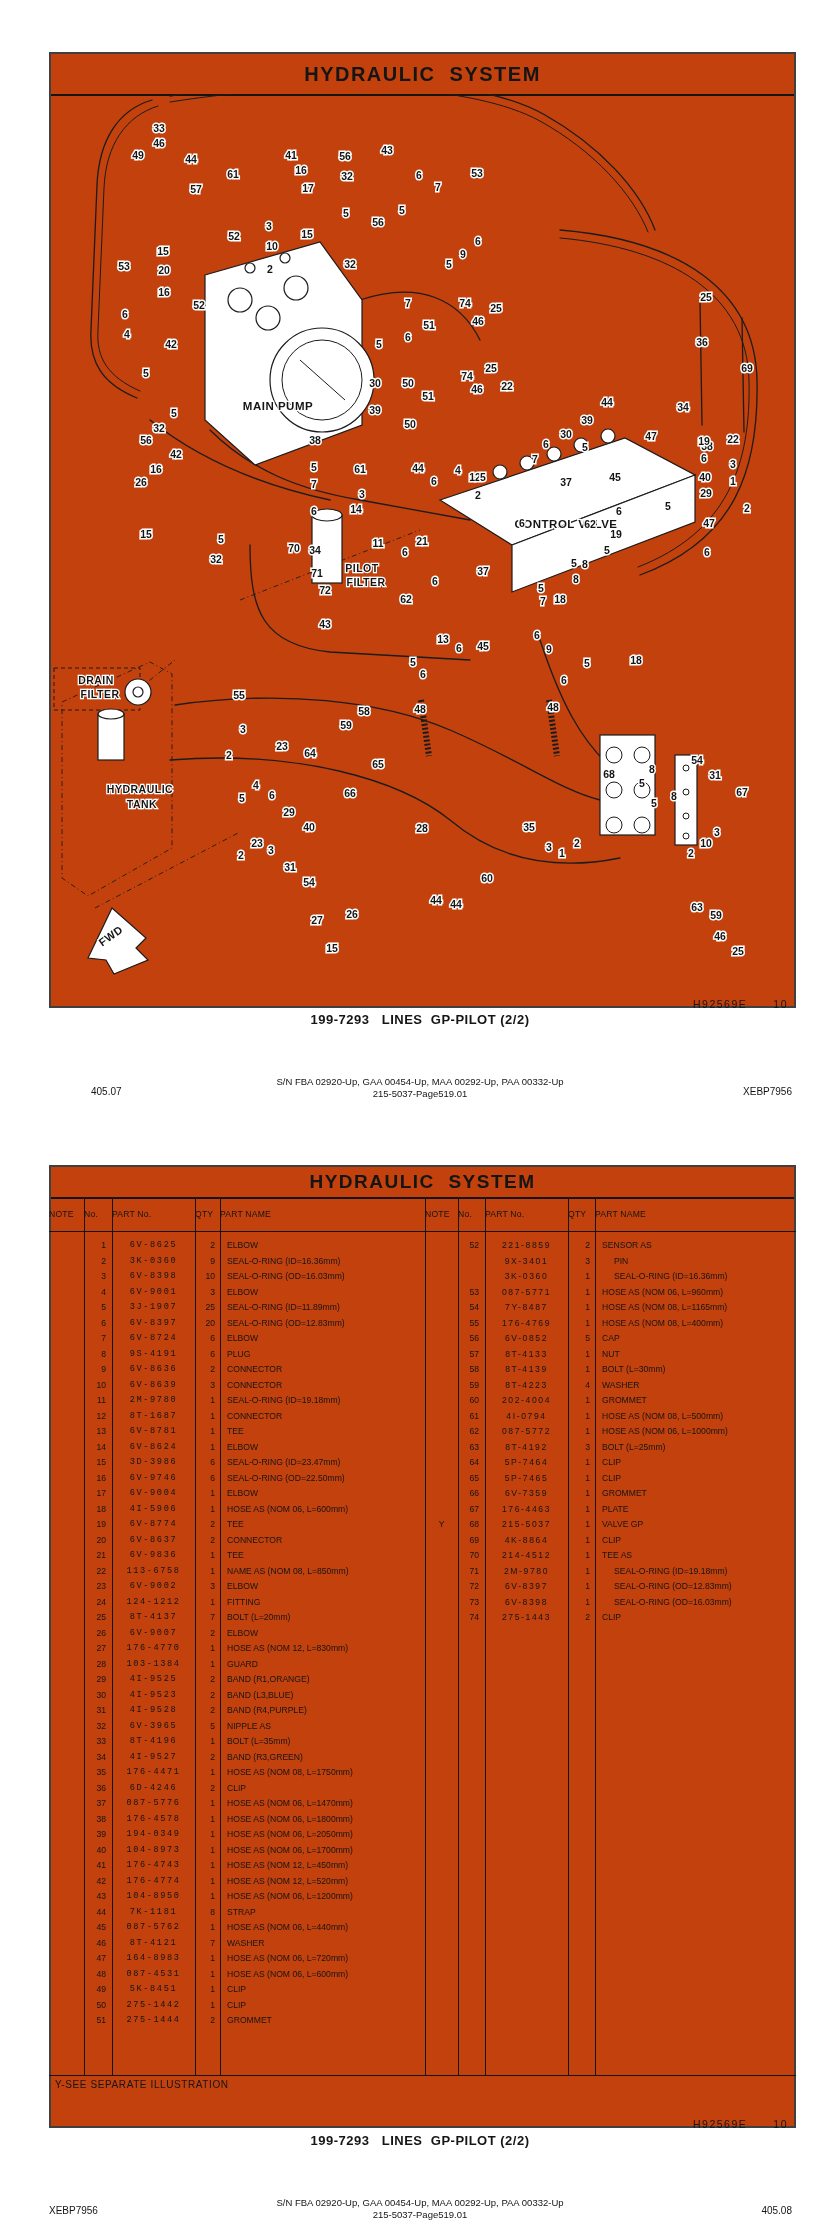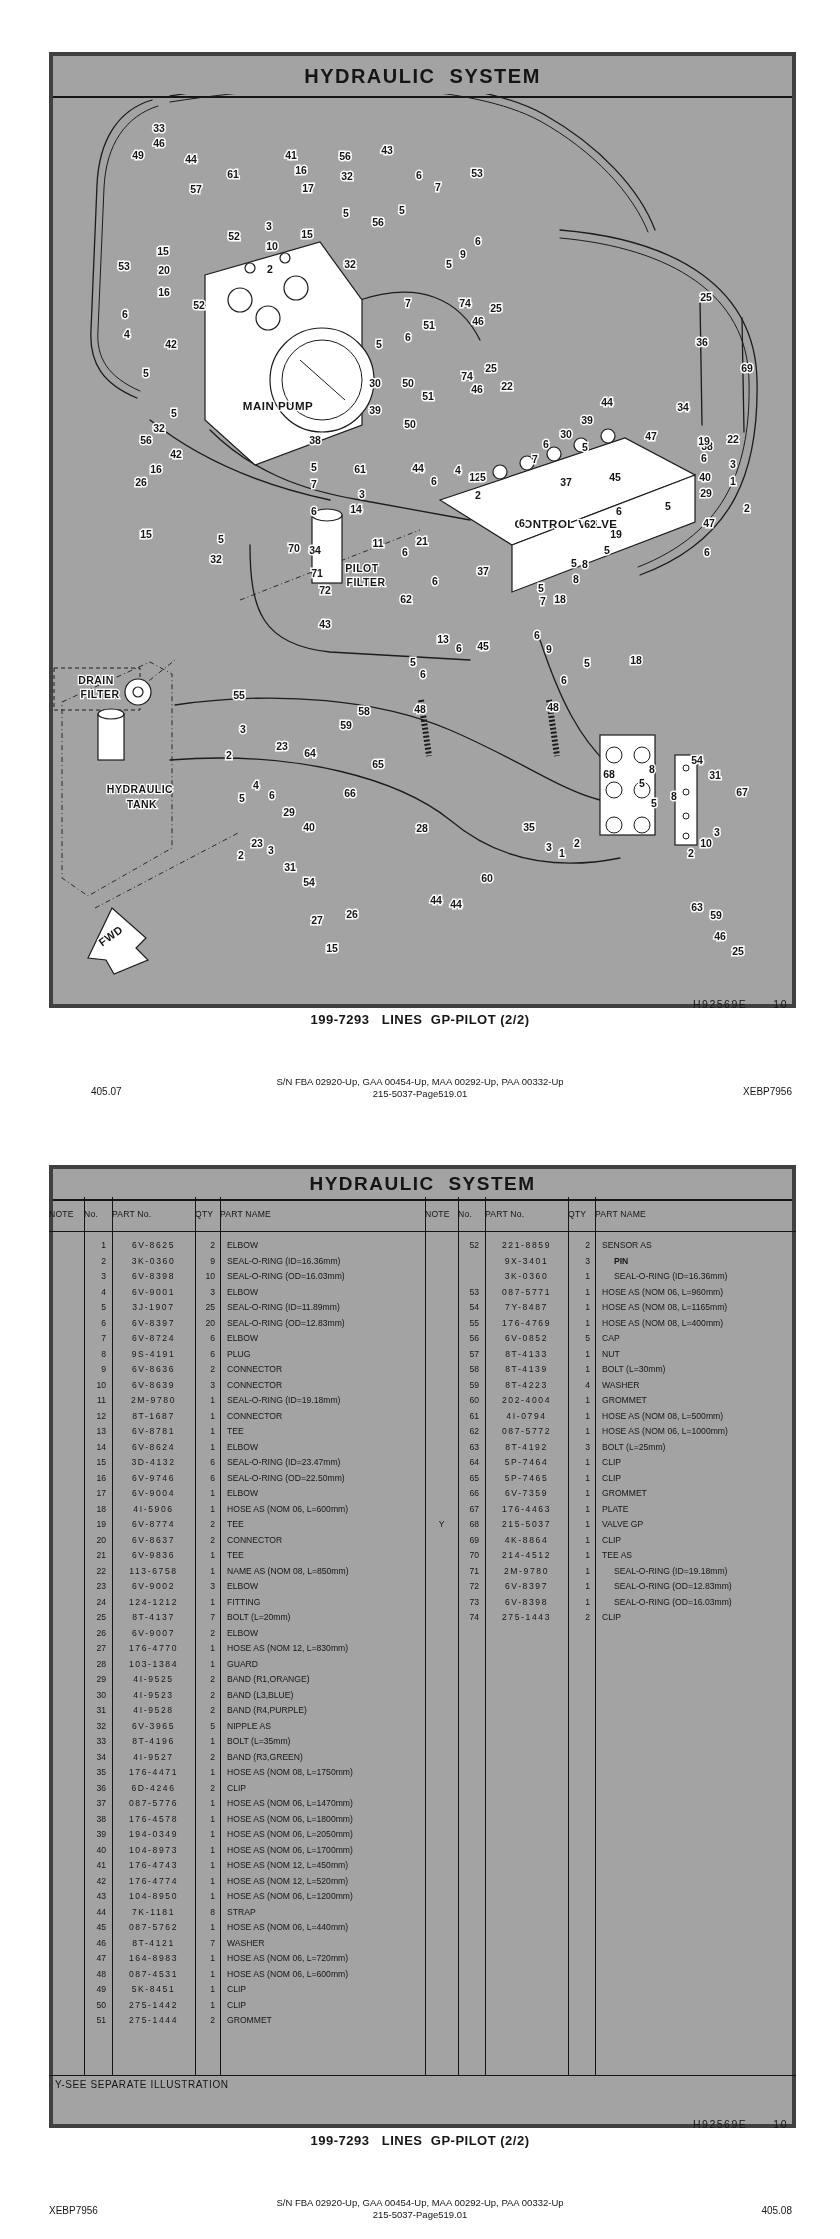--- a/index.html
+++ b/index.html
@@ -2,21 +2,21 @@
 <html><head>
 <meta charset="utf-8">
 <style>
   * { margin:0; padding:0; box-sizing:border-box; }
   html,body { background:#ffffff; }
   body {
     position:relative; width:840px; height:2239px;
     font-family:"Liberation Sans", sans-serif; color:#111;
     overflow:hidden;
   }
-  .sheet-box { position:absolute; border:4px solid #404040; background:#a3a3a3; }
+  .sheet-box { position:absolute; border:2px solid #404040; background:#c2410c; }
   .titlebar {
     position:absolute; left:0; top:0; width:100%;
     border-bottom:2px solid #151515;
     display:flex; align-items:center; justify-content:center;
     font-weight:700; letter-spacing:1.5px; white-space:pre; color:#151515;
   }
   .caption { position:absolute; width:100%; text-align:center; white-space:pre; color:#151515; }
   .cap-bold { font-size:13px; font-weight:700; letter-spacing:.5px; }
   .cap-small { font-size:9.5px;margin-top:48px; }
   .footer-text { position:absolute; font-size:10px; color:#151515; }
@@ -29,21 +29,21 @@
     position:absolute; top:1197px; height:34px; line-height:34px;
     font-size:8.6px; color:#151515; letter-spacing:.2px;
   }
   .tbody { position:absolute; top:1238px; }
   .trow { display:flex; height:15.5px; line-height:15.5px; font-size:8.6px; color:#151515; }
   .c-note { text-align:center; }
   .c-no   { text-align:right; padding-right:6px; }
   .c-part { text-align:center; letter-spacing:1.6px; white-space:nowrap; }
   .c-qty  { text-align:right; padding-right:5px; }
   .c-name { text-align:left; padding-left:7px; white-space:nowrap; }
-  .tb-left  .c-note{width:35px;} .tb-left  .c-no{width:28px;} .tb-left  .c-part{width:83px;} .tb-left  .c-qty{width:25px;} .tb-left  .c-name{width:205px;}
+  .tb-left  .c-note{width:35px;} .tb-left  .c-no{width:28px;} .tb-left  .c-part{width:83px;font-family:Liberation Mono, monospace;} .tb-left  .c-qty{width:25px;} .tb-left  .c-name{width:205px;}
   .tb-right .c-note{width:33px;} .tb-right .c-no{width:27px;} .tb-right .c-part{width:83px;} .tb-right .c-qty{width:27px;} .tb-right .c-name{width:199px;}
   .footnote { position:absolute; left:55px; top:2079px; font-size:10px; letter-spacing:.6px; color:#151515; }
   
   svg text.callout {
     font-family:"Liberation Sans", sans-serif; font-size:10.5px; font-weight:700;
     fill:#151515; stroke:#ffffff; stroke-width:3px; paint-order:stroke; text-anchor:middle;
   }
   svg text.dlabel {
     font-family:"Liberation Sans", sans-serif; font-weight:700;
     fill:#151515; stroke:#ffffff; stroke-width:2.5px; paint-order:stroke; text-anchor:middle;
@@ -473,21 +473,21 @@
     <div class="trow">
       <span class="c-note"></span>
       <span class="c-no">14</span>
       <span class="c-part">6V-8624</span>
       <span class="c-qty">1</span>
       <span class="c-name">ELBOW</span>
     </div>
     <div class="trow">
       <span class="c-note"></span>
       <span class="c-no">15</span>
-      <span class="c-part">3D-4132</span>
+      <span class="c-part">3D-3986</span>
       <span class="c-qty">6</span>
       <span class="c-name">SEAL-O-RING (ID=23.47mm)</span>
     </div>
     <div class="trow">
       <span class="c-note"></span>
       <span class="c-no">16</span>
       <span class="c-part">6V-9746</span>
       <span class="c-qty">6</span>
       <span class="c-name">SEAL-O-RING (OD=22.50mm)</span>
     </div>
@@ -743,21 +743,21 @@
       <span class="c-no">52</span>
       <span class="c-part">221-8859</span>
       <span class="c-qty">2</span>
       <span class="c-name">SENSOR  AS</span>
     </div>
     <div class="trow">
       <span class="c-note"></span>
       <span class="c-no"></span>
       <span class="c-part">9X-3401</span>
       <span class="c-qty">3</span>
-      <span class="c-name" style="padding-left: 19px; font-weight: bold;">PIN</span>
+      <span class="c-name" style="padding-left: 19px;">PIN</span>
     </div>
     <div class="trow">
       <span class="c-note"></span>
       <span class="c-no"></span>
       <span class="c-part">3K-0360</span>
       <span class="c-qty">1</span>
       <span class="c-name" style="padding-left: 19px;">SEAL-O-RING (ID=16.36mm)</span>
     </div>
     <div class="trow">
       <span class="c-note"></span>

